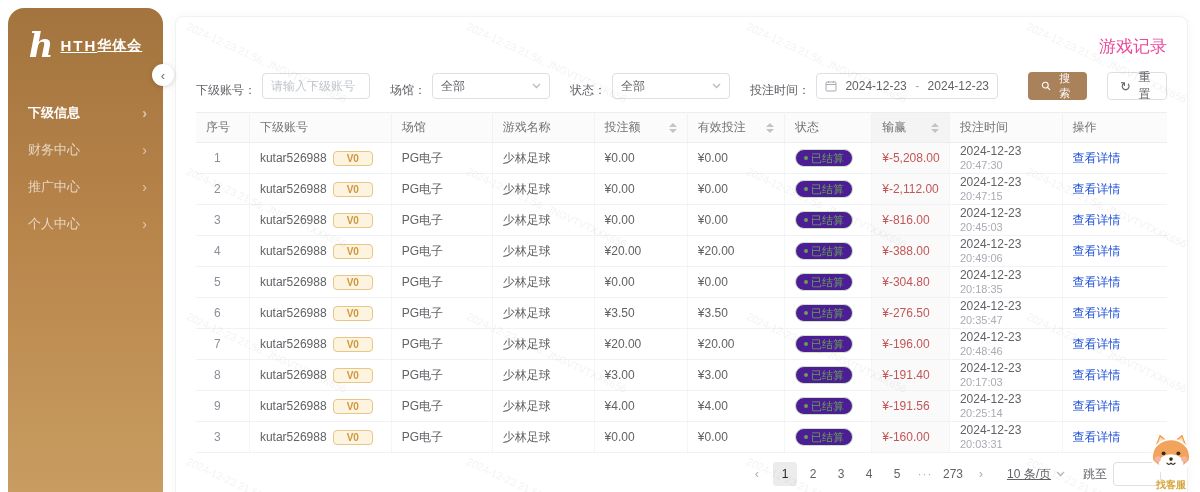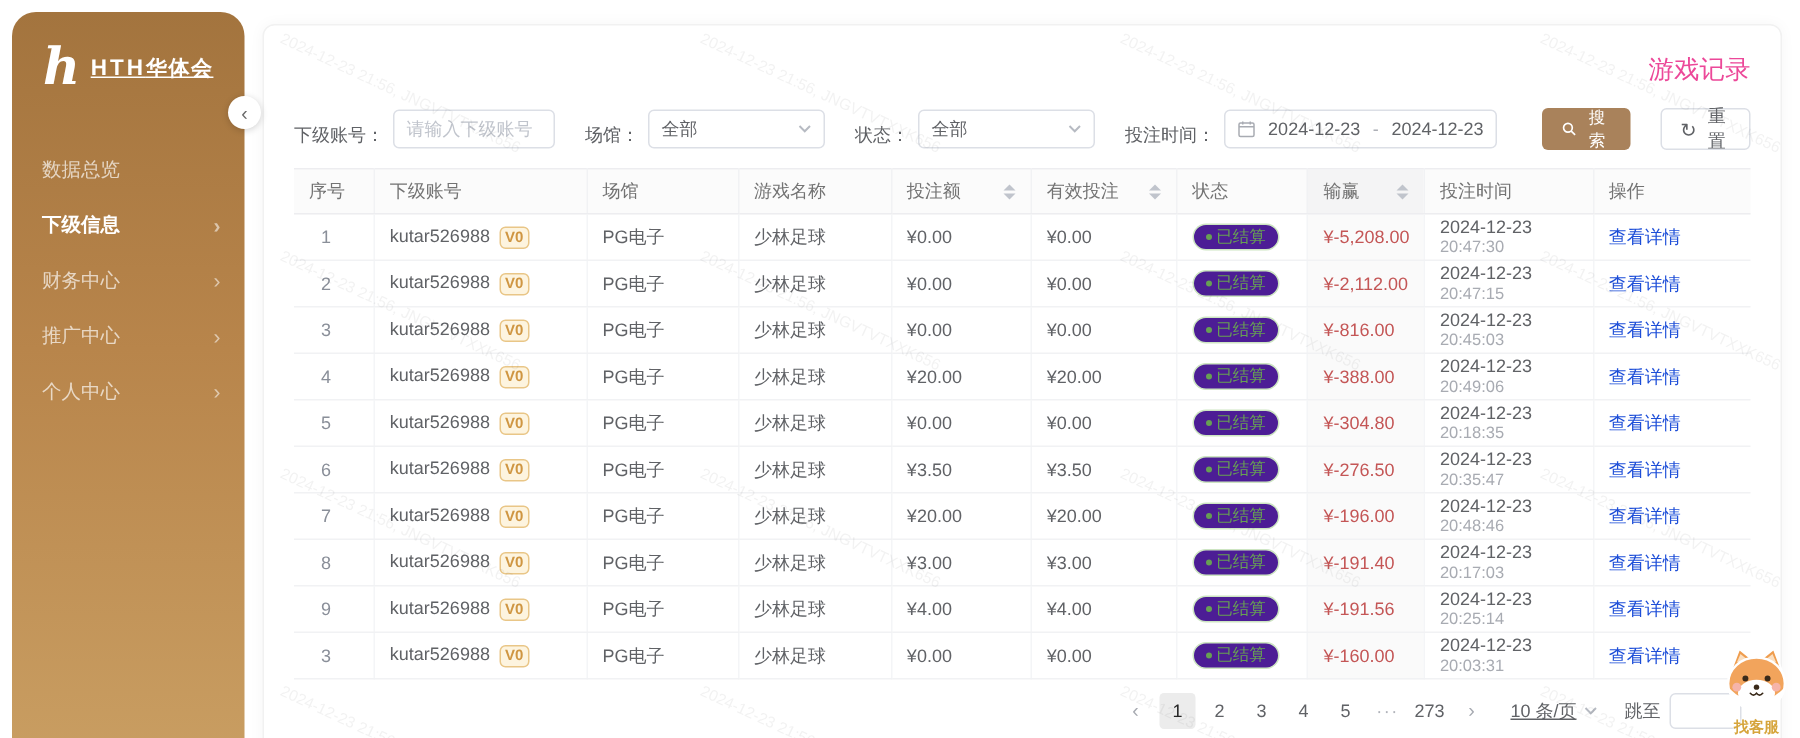--- a/index.html
+++ b/index.html
@@ -53,21 +53,21 @@
   th:last-child, td:last-child { border-right:none; }
   .th-inner { display:flex; align-items:center; justify-content:space-between; }
   .sorter { display:flex; flex-direction:column; align-items:center; margin-left:4px; }
   .caret { width:0; height:0; border-left:4px solid transparent; border-right:4px solid transparent; }
   .caret.up { border-bottom:4px solid #c0c4cc; margin-bottom:2px; }
   .caret.down { border-top:4px solid #c0c4cc; }
   td { height:31px; padding:0 10px; border-bottom:1px solid #f1f2f4; border-right:1px solid #f4f5f7; }
   .th-winloss { background:#f4f4f5; }
   .td-winloss { background:#fafafa; color:#c45656; }
   .td-index { color:#8a8f99; padding-left:18px; }
-  .lvl-badge { margin-left:6px; padding:0 3px; font-size:10px; font-weight:700; color:#cf9642;
+  .lvl-badge { margin-left:6px; padding:0 13px; font-size:10px; font-weight:700; color:#cf9642;
     background:#fdf4df; border:1px solid #e9c687; border-radius:4px; display:inline-block; line-height:13px; }
   .status-badge { display:inline-flex; align-items:center; background:#4c1d95; border:1px solid #cde5c2;
     color:#67a053; border-radius:10px; padding:1px 8px; font-size:11px; line-height:14px; }
   .status-dot { width:4px; height:4px; border-radius:50%; background:#67a053; margin-right:3px; }
   .t-date { color:#606266; line-height:13px; }
   .t-time { font-size:11px; color:#a8abb2; line-height:12px; margin-top:1px; }
   .link { color:#1d4ed8; cursor:pointer; }
 
   
   .pagination { margin-top:9px; display:flex; justify-content:flex-end; align-items:center; gap:4px;
@@ -95,23 +95,20 @@
 
 <aside class="sidebar">
   <div class="logo">
     <span class="logo-h">h</span>
     <span class="logo-stack">
       <span class="logo-top">HTH</span>
       <span class="logo-bottom">华体会</span>
     </span>
   </div>
   <nav class="menu">
-      <div class="menu-item">
-        <span class="menu-label">数据总览</span>
-      </div>
       <div class="menu-item active">
         <span class="menu-label">下级信息</span>
         <span class="menu-arrow">›</span>
       </div>
       <div class="menu-item">
         <span class="menu-label">财务中心</span>
         <span class="menu-arrow">›</span>
       </div>
       <div class="menu-item">
         <span class="menu-label">推广中心</span>

